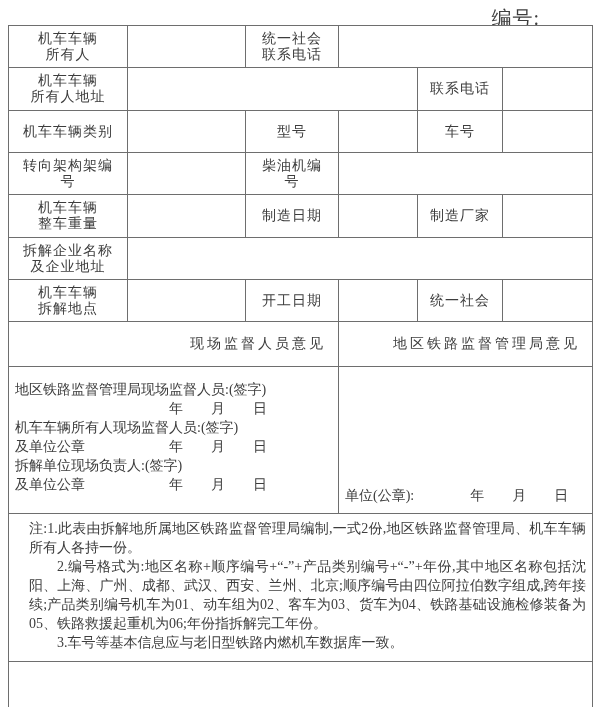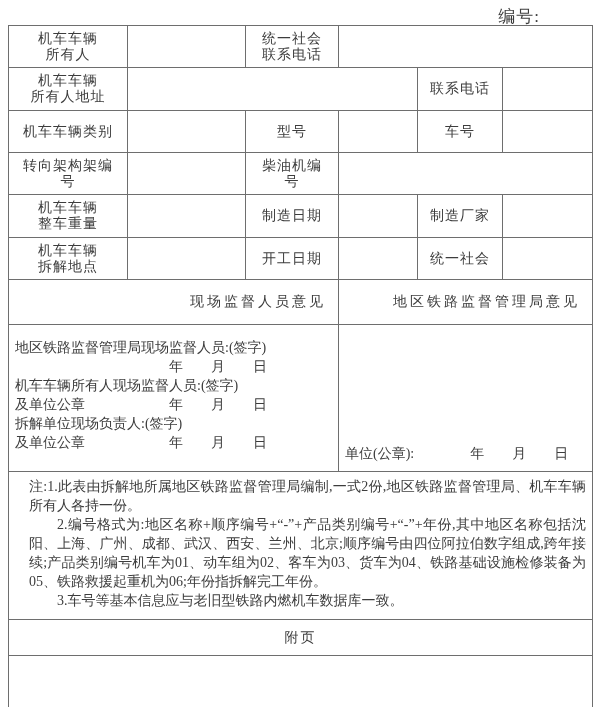--- a/index.html
+++ b/index.html
@@ -4,21 +4,21 @@
 <style>
   html,body{margin:0;padding:0;background:#ffffff;}
   body{
     width:600px;height:707px;
     font-family:"Liberation Serif","DejaVu Serif",serif;
     color:#3d3d3d;
   }
   .sheet{position:relative;width:600px;height:707px;background:#fff;overflow:hidden;}
   .serial{
     position:absolute;top:5px;right:60px;
-    font-size:17px;letter-spacing:1px;
+    font-size:20px;letter-spacing:1px;
   }
   table.form{
     position:absolute;left:8px;top:25px;width:584px;
     border-collapse:collapse;table-layout:fixed;
   }
   td{
     border:1px solid #6e6e6e;
     font-size:14px;
     padding:2px 12px;
     vertical-align:middle;
@@ -126,20 +126,25 @@
     <tr class="r5">
       <td class="lbl">机车车辆
 整车重量</td>
       <td class="val"></td>
       <td class="lbl">制造日期</td>
       <td class="val"></td>
       <td class="lbl">制造厂家</td>
       <td class="val"></td>
     </tr>
 
+    <tr class="r6">
+      <td class="lbl">拆解企业名称
+及企业地址</td>
+      <td class="val" colspan="5"></td>
+    </tr>
 
     <tr class="r7">
       <td class="lbl">机车车辆
 拆解地点</td>
       <td class="val"></td>
       <td class="lbl">开工日期</td>
       <td class="val"></td>
       <td class="lbl">统一社会</td>
       <td class="val"></td>
     </tr>
@@ -164,23 +169,20 @@
     </tr>
 
     <tr class="r10">
       <td class="notes" colspan="6">
         <div class="note-p">注:1.此表由拆解地所属地区铁路监督管理局编制,一式2份,地区铁路监督管理局、机车车辆所有人各持一份。</div>
         <div class="note-p indent">2.编号格式为:地区名称+顺序编号+“-”+产品类别编号+“-”+年份,其中地区名称包括沈阳、上海、广州、成都、武汉、西安、兰州、北京;顺序编号由四位阿拉伯数字组成,跨年接续;产品类别编号机车为01、动车组为02、客车为03、货车为04、铁路基础设施检修装备为05、铁路救援起重机为06;年份指拆解完工年份。</div>
         <div class="note-p indent">3.车号等基本信息应与老旧型铁路内燃机车数据库一致。</div>
       </td>
     </tr>
 
-    <tr class="r11">
-      <td class="appendix" colspan="6">附页</td>
-    </tr>
 
     <tr class="r12">
       <td class="photo" colspan="6">
         
         
       </td>
     </tr>
   </tbody>
     </table>
 </div>

